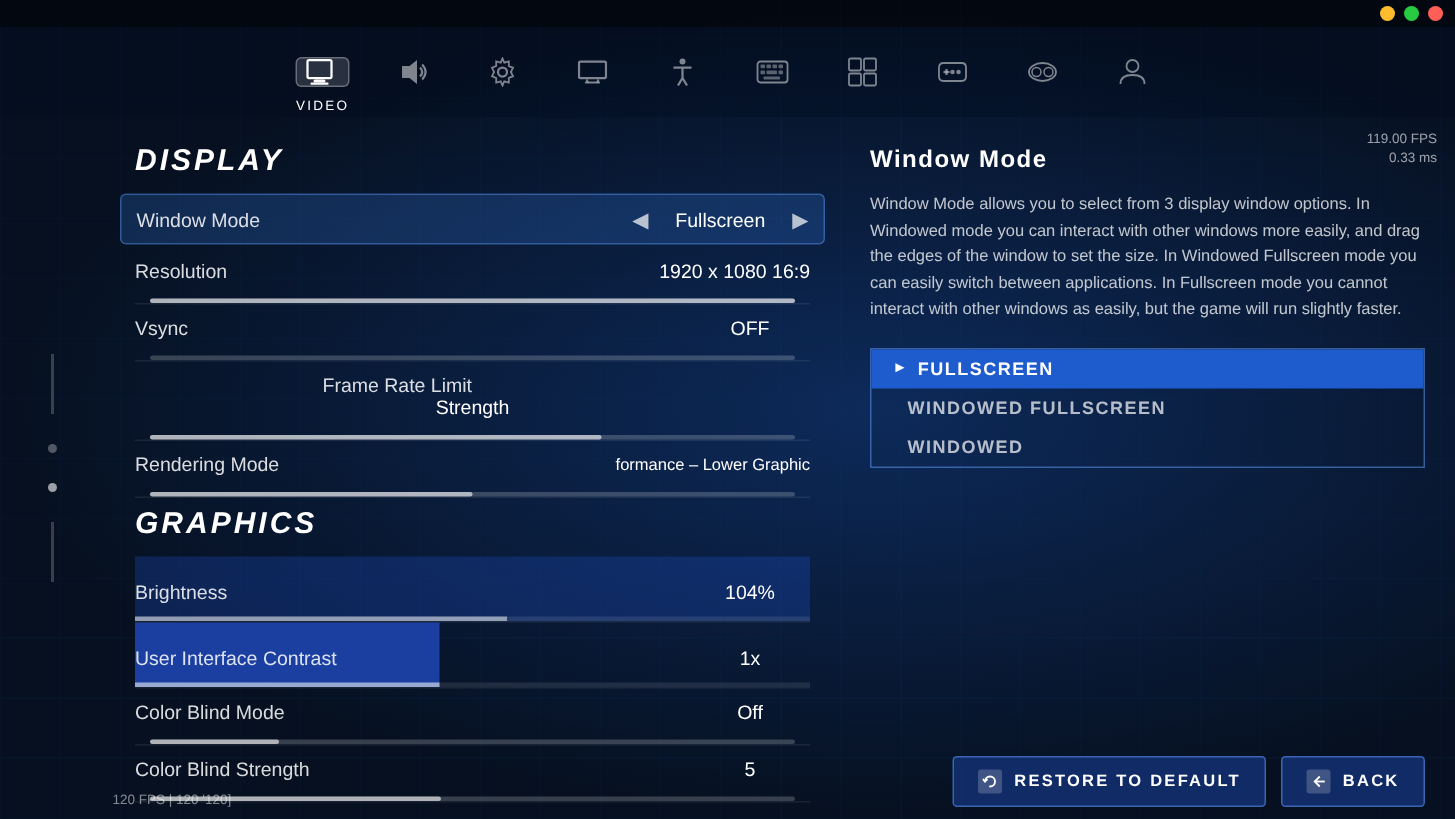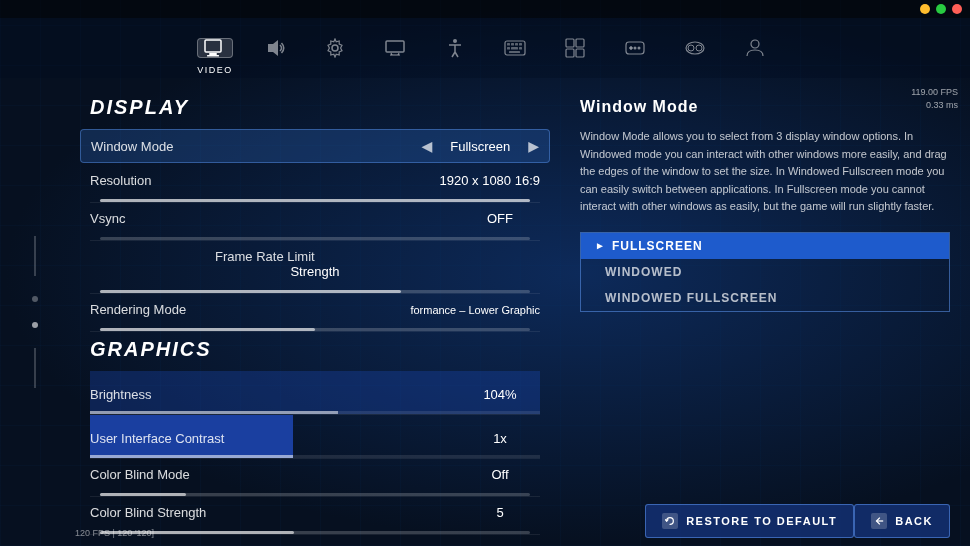--- a/index.html
+++ b/index.html
@@ -274,20 +274,21 @@
 
     
     .bottom-bar {
       position: absolute;
       bottom: 0; left: 0; right: 0;
       height: 50px;
       display: flex;
       align-items: center;
       justify-content: flex-end;
       padding: 0 20px;
+      gap: 10px;
       z-index: 10;
     }
 
     .action-btn {
       display: flex;
       align-items: center;
       gap: 8px;
       padding: 8px 16px;
       background: rgba(20,50,120,0.8);
       border: 1px solid rgba(100,160,255,0.5);
@@ -525,24 +526,24 @@
 
     <div class="info-title">Window Mode</div>
     <div class="info-text">Window Mode allows you to select from 3 display window options. In Windowed mode you can interact with other windows more easily, and drag the edges of the window to set the size. In Windowed Fullscreen mode you can easily switch between applications. In Fullscreen mode you cannot interact with other windows as easily, but the game will run slightly faster.</div>
 
     <div class="dropdown-container dropdown-border">
       <div class="dropdown-item selected">
         <span style="font-size:10px;">►</span>
         <span>FULLSCREEN</span>
       </div>
       <div class="dropdown-item">
+        <span>WINDOWED FULLSCREEN</span>
+      </div>
+      <div class="dropdown-item">
         <span>WINDOWED</span>
-      </div>
-      <div class="dropdown-item">
-        <span>WINDOWED FULLSCREEN</span>
       </div>
     </div>
 
   </div>
 
 </div>
 
 <div class="fps-bottom">120 FPS | 120 '120]</div>
 
 <div class="bottom-bar">

